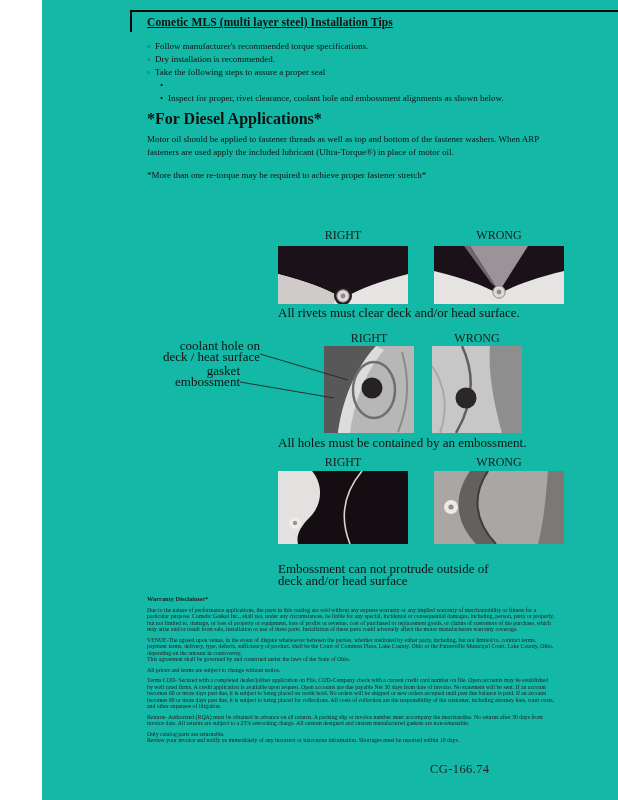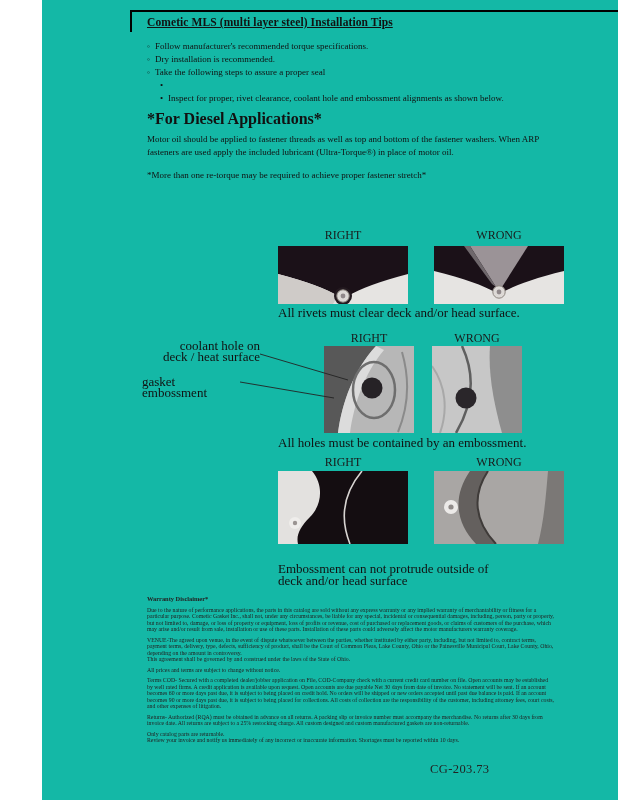--- a/index.html
+++ b/index.html
@@ -89,21 +89,21 @@
 
   <div class="caption" style="left:236px;top:307px;">All rivets must clear deck and/or head surface.</div>
 
   <div class="hdr" style="left:282px;top:331px;width:90px;">RIGHT</div>
   <div class="hdr" style="left:390px;top:331px;width:90px;">WRONG</div>
 
   <div class="callout" style="left:110px;top:340px;width:108px;text-align:right;">
     <div>coolant hole on</div>
     <div>deck / heat surface</div>
   </div>
-  <div class="callout" style="left:100px;top:376px;width:98px;">
+  <div class="callout" style="left:100px;top:365px;width:98px;text-align:right;">
     <div>gasket embossment</div>
   </div>
 
   <svg class="overlay" style="left:190px;top:340px;" width="130" height="70" viewBox="0 0 130 70">
     <line x1="28" y1="14" x2="116" y2="40" stroke="#222" stroke-width="0.9"></line>
     <line x1="8" y1="42" x2="102" y2="58" stroke="#222" stroke-width="0.9"></line>
   </svg>
 
   <svg class="dimg" style="left:282px;top:346px;" width="90" height="87" viewBox="0 0 90 87">
     <rect width="90" height="87" fill="#585858"></rect>
@@ -151,15 +151,15 @@
     <p>Due to the nature of performance applications, the parts in this catalog are sold without any express warranty or any implied warranty of merchantability or fitness for a particular purpose.  Cometic Gasket Inc., shall not, under any circumstances, be liable for any special, incidental or consequential damages, including, person, party or property, but not limited to, damage, or loss of property or equipment, loss of profits or revenue, cost of purchased or replacement goods, or claims of customers of the purchase, which may arise and/or result from sale, installation or use of these parts.  Installation of these parts could adversely affect the motor manufacturers warranty coverage.</p>
     <p class="tight">VENUE-The agreed upon venue, in the event of dispute whatsoever between the parties, whether instituted by either party, including, but not limited to, contract terms, payment terms, delivery, type, defects, sufficiency of product, shall be the Court of Common Pleas, Lake County, Ohio or the Painesville Municipal Court, Lake County, Ohio, depending on the amount in controversy.</p>
     <p>This agreement shall be governed by and construed under the laws of the State of Ohio.</p>
     <p>All prices and terms are subject to change without notice.</p>
     <p>Terms COD- Secured with a completed dealer/jobber application on File, COD-Company check with a current credit card number on file.  Open accounts may be established by well rated firms.  A credit application is available upon request.  Open accounts are due payable Net 30 days from date of invoice.  No statement will be sent.  If an account becomes 60 or more days past due, it is subject to being placed on credit hold.  No orders will be shipped or new orders accepted until past due balance is paid.  If an account becomes 90 or more days past due, it is subject to being placed for collections.  All costs of collection are the responsibility of the customer, including attorney fees, court costs, and other expenses of litigation.</p>
     <p>Returns- Authorized (RQA) must be obtained in advance on all returns.  A packing slip or invoice number must accompany the merchandise.  No returns after 30 days from invoice date.  All returns are subject to a 25% restocking charge.  All custom designed and custom manufactured gaskets are non-returnable.</p>
     <p class="tight">Only catalog parts are returnable.</p>
     <p class="tight">Review your invoice and notify us immediately of any incorrect or inaccurate information.  Shortages must be reported within 10 days.</p>
   </div>
 
-  <div class="footer-code">CG-203.73</div>
+  <div class="footer-code">CG-166.74</div>
 
 </div>
 
 </body></html>

